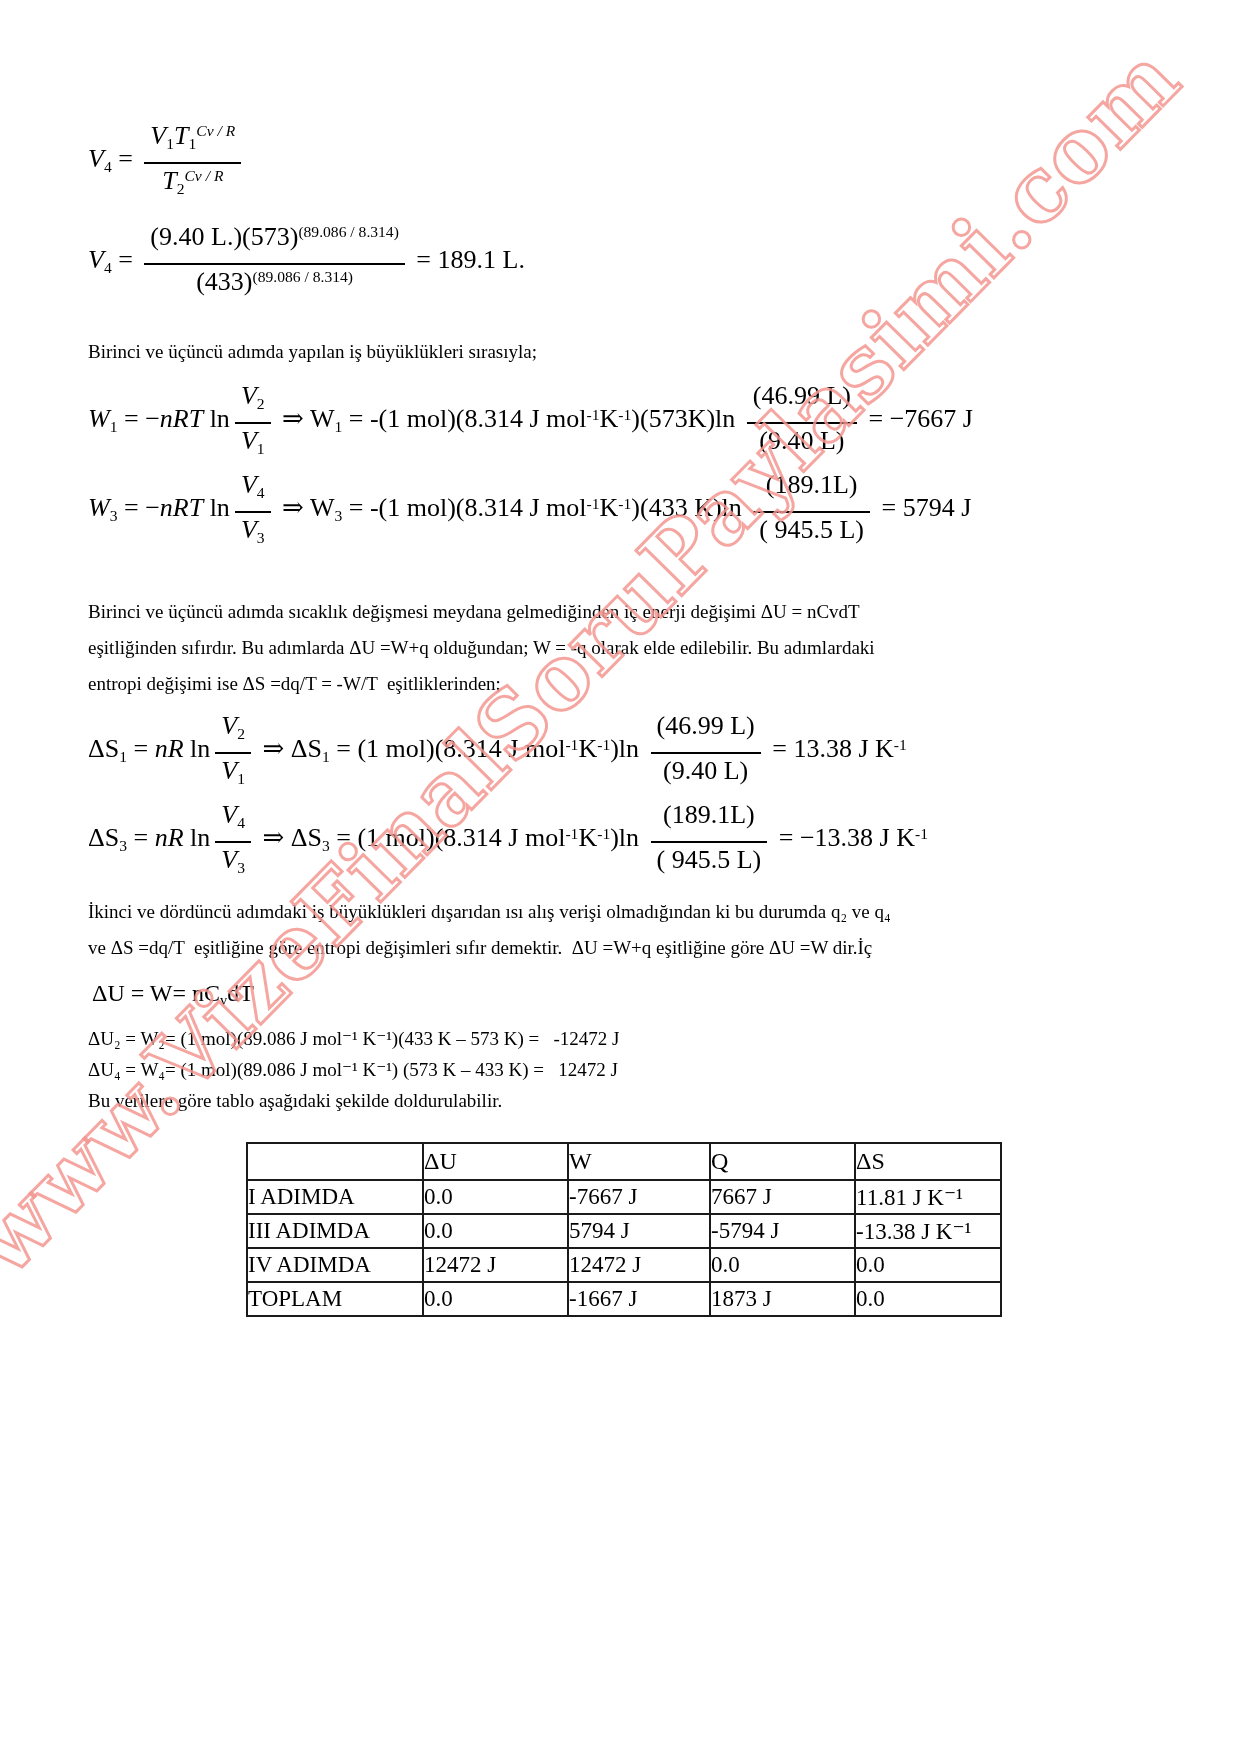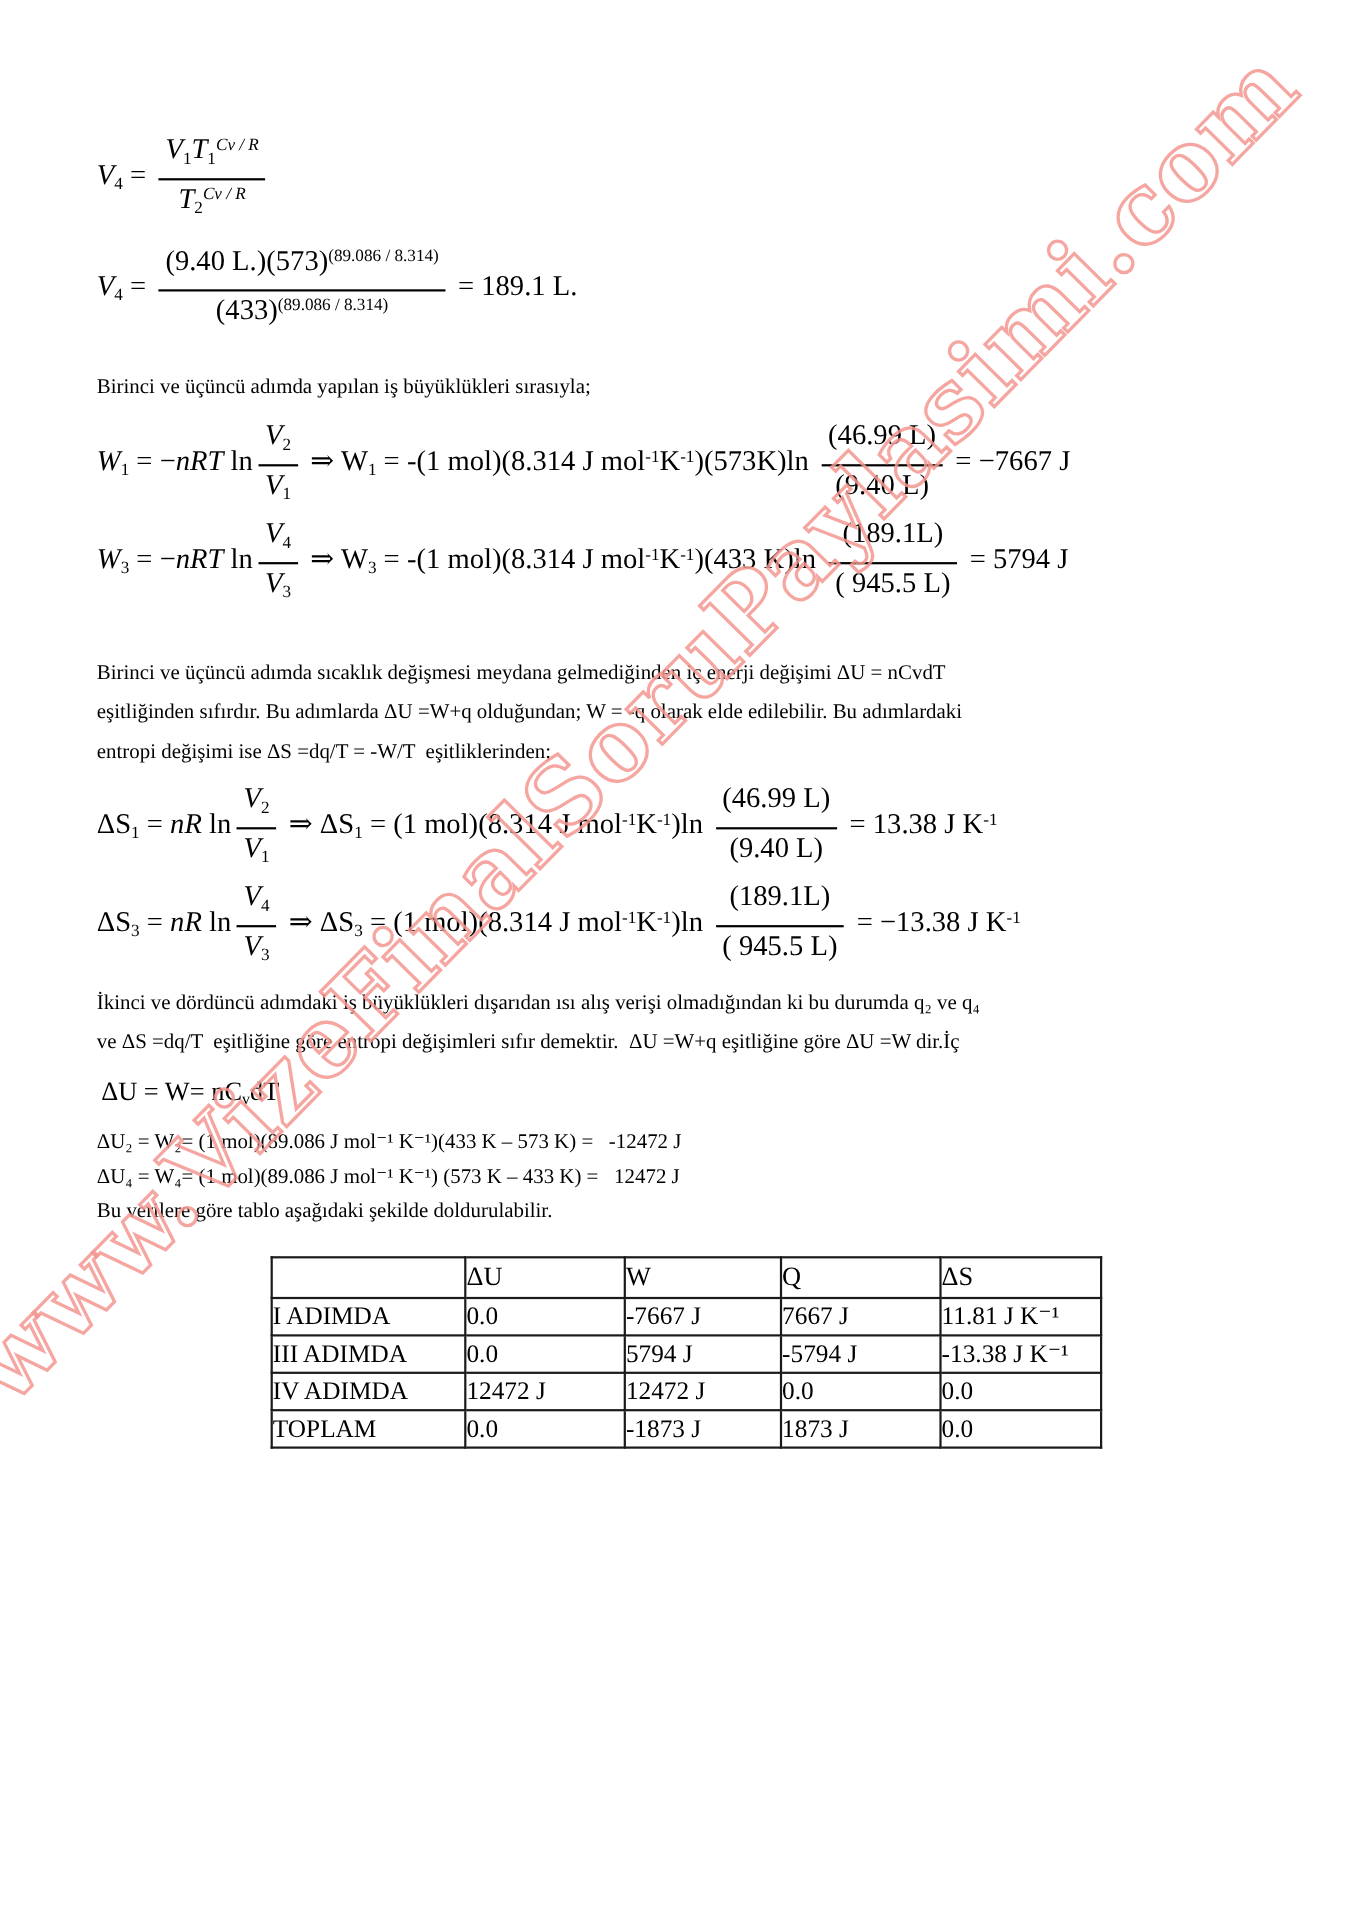--- a/index.html
+++ b/index.html
@@ -121,21 +121,21 @@
       <tr>
         <td>IV ADIMDA</td>
         <td>12472 J</td>
         <td>12472 J</td>
         <td>0.0</td>
         <td>0.0</td>
       </tr>
       <tr>
         <td>TOPLAM</td>
         <td>0.0</td>
-        <td>-1873 J</td>
+        <td>-1667 J</td>
         <td>1873 J</td>
         <td>0.0</td>
       </tr>
     </tbody>
       </table>
 
   </div>
 
   <div class="watermark">www.VizeFinalSoruPaylasimi.com</div>
 </div>

